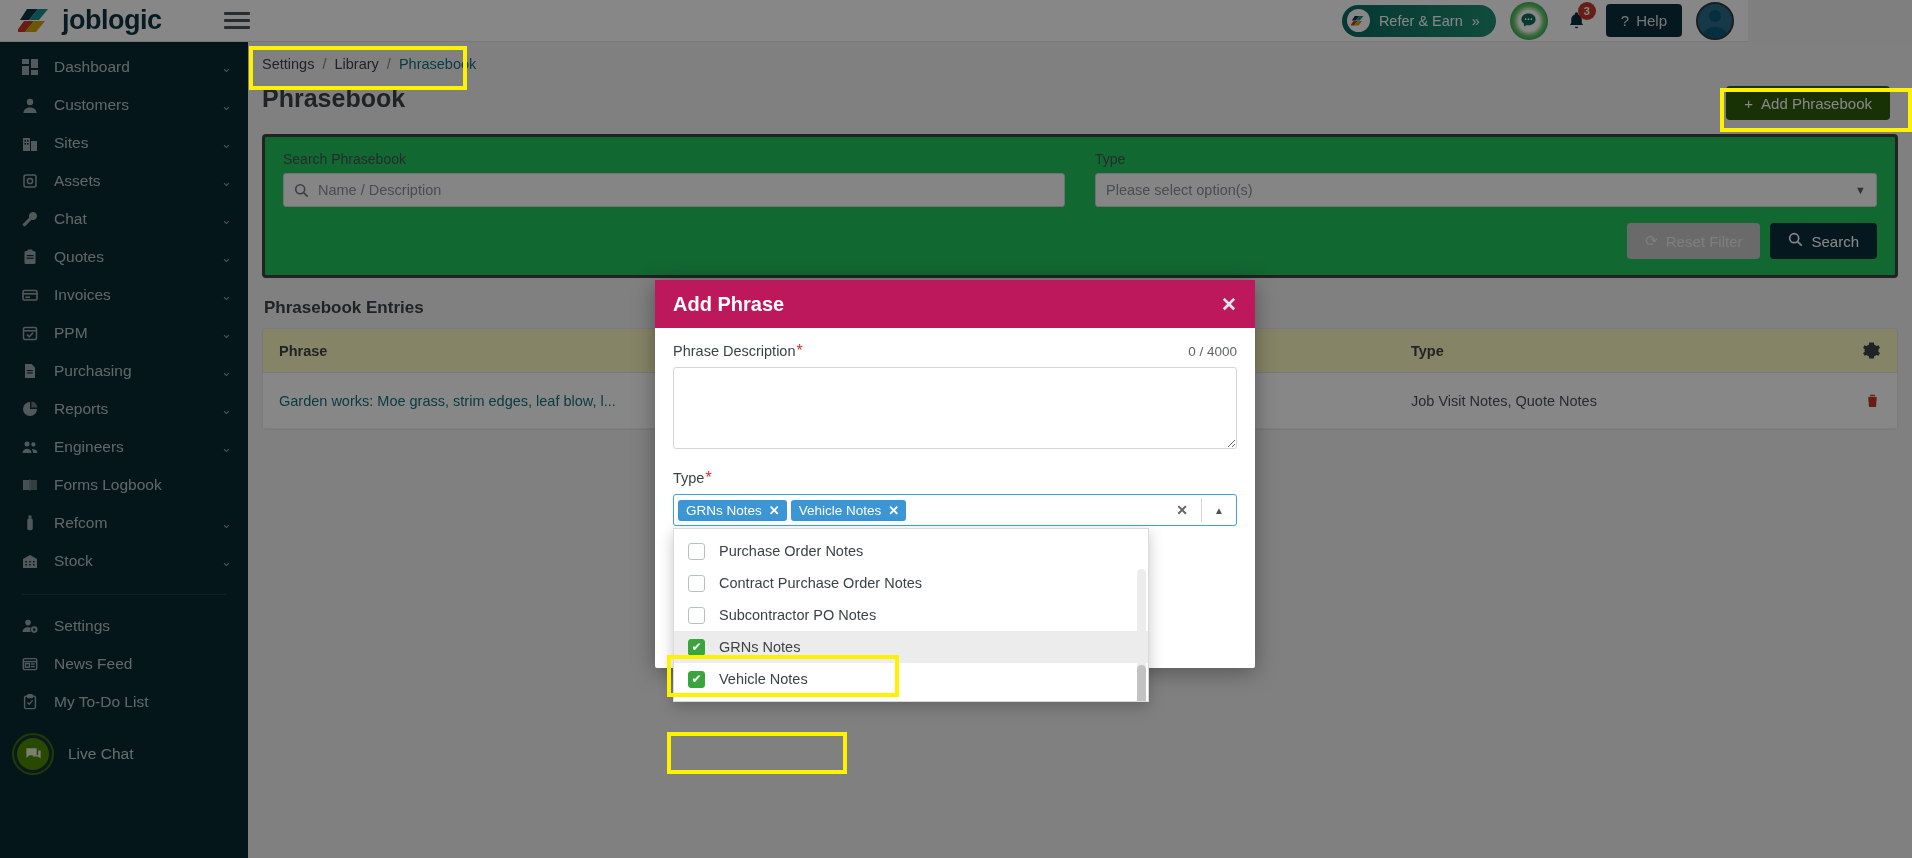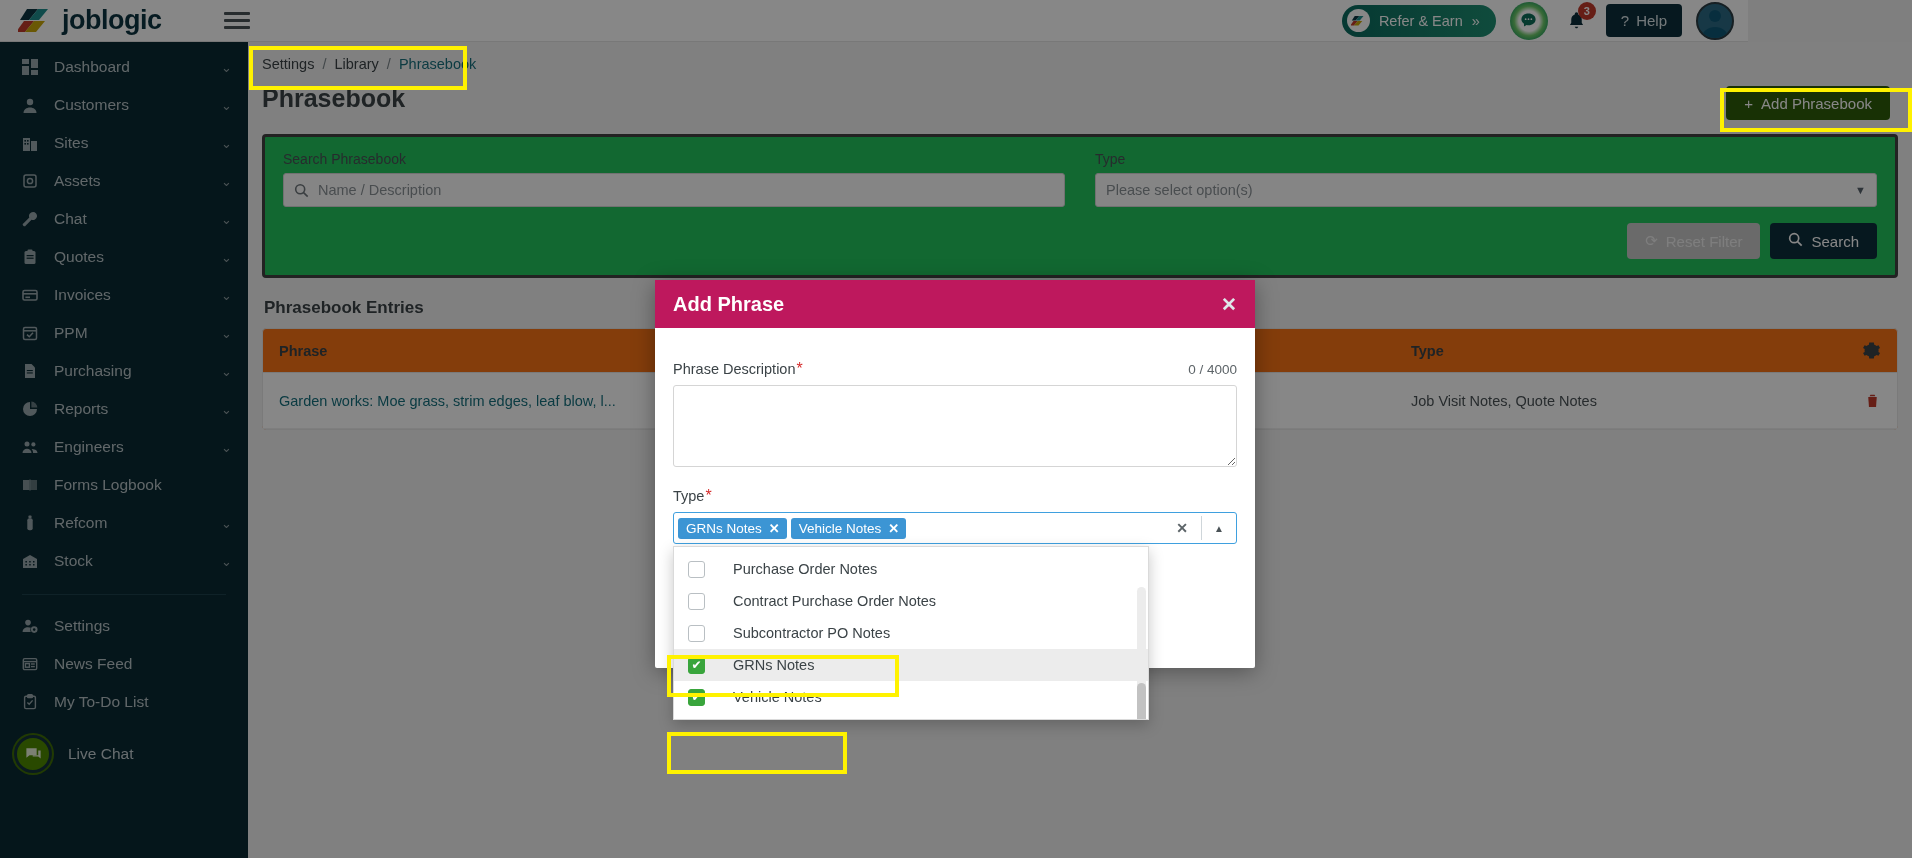--- a/index.html
+++ b/index.html
@@ -87,21 +87,21 @@
   .input-shell input::placeholder { color: #8a9196; }
   .search-ico { margin-right: 9px; color:#6e767b; display:flex; }
   .select-caret { margin-left: auto; color:#55606a; font-size: 11px; }
   .btn-row { display: flex; justify-content: flex-end; gap: 10px; margin-top: 16px; }
   .btn { height: 36px; border-radius: 4px; font-size: 15px; display: flex; align-items: center;
     gap: 8px; padding: 0 18px; cursor: pointer; border: none; }
   .btn-reset { background: #c9c9c9; color: #eeeeee; }
   .btn-search { background: #0d2f3b; color: #ffffff; }
 
   .entries-title { font-size: 17px; font-weight: bold; color: #3b4347; padding: 20px 8px 0 16px; }
-  .table-card { background: #f97316; border: 1px solid #e6e6e6; border-radius: 4px; margin: 10px 14px 0 14px; }
+  .table-card { background: #fef9c3; border: 1px solid #e6e6e6; border-radius: 4px; margin: 10px 14px 0 14px; }
   .table-head { display: flex; align-items: center; height: 44px; border-bottom: 1px solid #e6e6e6; padding: 0 16px; }
   .th { font-size: 14.5px; font-weight: bold; color: #3b4347; }
   .th-phrase { flex: 1; }
   .th-type { width: 430px; }
   .th-gear { width: 40px; display:flex; justify-content:flex-end; color:#3b4347; cursor:pointer; }
   .table-row { display:flex; align-items:center; height: 56px; padding: 0 16px; background:#fff; border-bottom:1px solid #eee; }
   .td { font-size: 14.5px; }
   .td-phrase { flex: 1; color: #16707e; cursor: pointer; }
   .td-type { width: 430px; color: #4a5256; }
   .td-del { width: 40px; display:flex; justify-content:flex-end; color:#c0392b; cursor:pointer; }
@@ -109,21 +109,21 @@
   
   .hl { position: absolute; border: 4px solid #fff200; z-index: 60; pointer-events: none; }
 
   
   .modal { position: absolute; left: 655px; top: 280px; width: 600px;
     background: #ffffff; z-index: 50; box-shadow: 0 4px 22px rgba(0,0,0,0.35); border-radius: 2px; }
   .modal-head { background: #be185d; height: 48px; display: flex; align-items: center;
     padding: 0 18px; }
   .modal-title { color: #ffffff; font-size: 20px; font-weight: bold; flex: 1; }
   .modal-close { color: #dfe7ea; font-size: 19px; cursor: pointer; font-weight: bold; }
-  .modal-body { padding: 32px 18px 22px 18px; height: 340px; }
+  .modal-body { padding: 14px 18px 22px 18px; height: 340px; }
   .m-label-row { display: flex; align-items: baseline; }
   .m-label { font-size: 14.5px; color: #3b4347; }
   .req { color: #d42b2b; margin-left: 1px; }
   .m-counter { margin-left: auto; font-size: 13.5px; color: #5d6468; }
   .m-textarea { width: 100%; height: 82px; border: 1px solid #d5d5d5; border-radius: 3px;
     margin-top: 7px; background: #fff; }
   .m-type-label { margin-top: 16px; }
 
   
   .ms-shell { margin-top: 7px; position: relative; }
@@ -135,21 +135,21 @@
   .ms-caret-text { flex: 1; border: none; outline: none; font-size: 14px; min-width: 20px;
     background: transparent; font-family: "Liberation Sans", sans-serif; }
   .ms-clear { color: #5c6468; font-size: 14px; padding: 0 9px; cursor: pointer; font-weight: bold; }
   .ms-divider { width: 1px; align-self: stretch; background: #cfd6da; }
   .ms-toggle { width: 26px; display: flex; align-items: center; justify-content: center;
     color: #4a5256; font-size: 10px; cursor: pointer; }
 
   .ms-menu { position: absolute; left: 0; top: 34px; width: 476px; background: #ffffff;
     border: 1px solid #dadada; box-shadow: 0 5px 14px rgba(0,0,0,0.22); padding: 6px 0 6px 0;
     max-height: 222px; overflow: hidden; }
-  .ms-opt { display: flex; align-items: center; height: 32px; padding: 0 14px; gap: 28px; cursor: pointer; }
+  .ms-opt { display: flex; align-items: center; height: 32px; padding: 0 14px; gap: 14px; cursor: pointer; }
   .ms-opt.sel { background: #ececec; }
   .cbox { width: 17px; height: 17px; border: 1px solid #b9bfc3; border-radius: 3px; background: #fff; flex:none; }
   .cbox.on { background: #39a53c; border-color: #39a53c; display:flex; align-items:center; justify-content:center; }
   .cbox.on::after { content: "✔"; color: #fff; font-size: 12px; line-height: 1; }
   .ms-opt-label { font-size: 14.5px; color: #3b4347; }
   .ms-scroll-track { position: absolute; right: 2px; top: 40px; width: 9px; height: 180px;
     background: #ececec; border-radius: 5px; }
   .ms-scroll-thumb { position: absolute; left: 0; top: 96px; width: 9px; height: 82px;
     background: #c2c2c2; border-radius: 5px; cursor: pointer; }
 </style>

